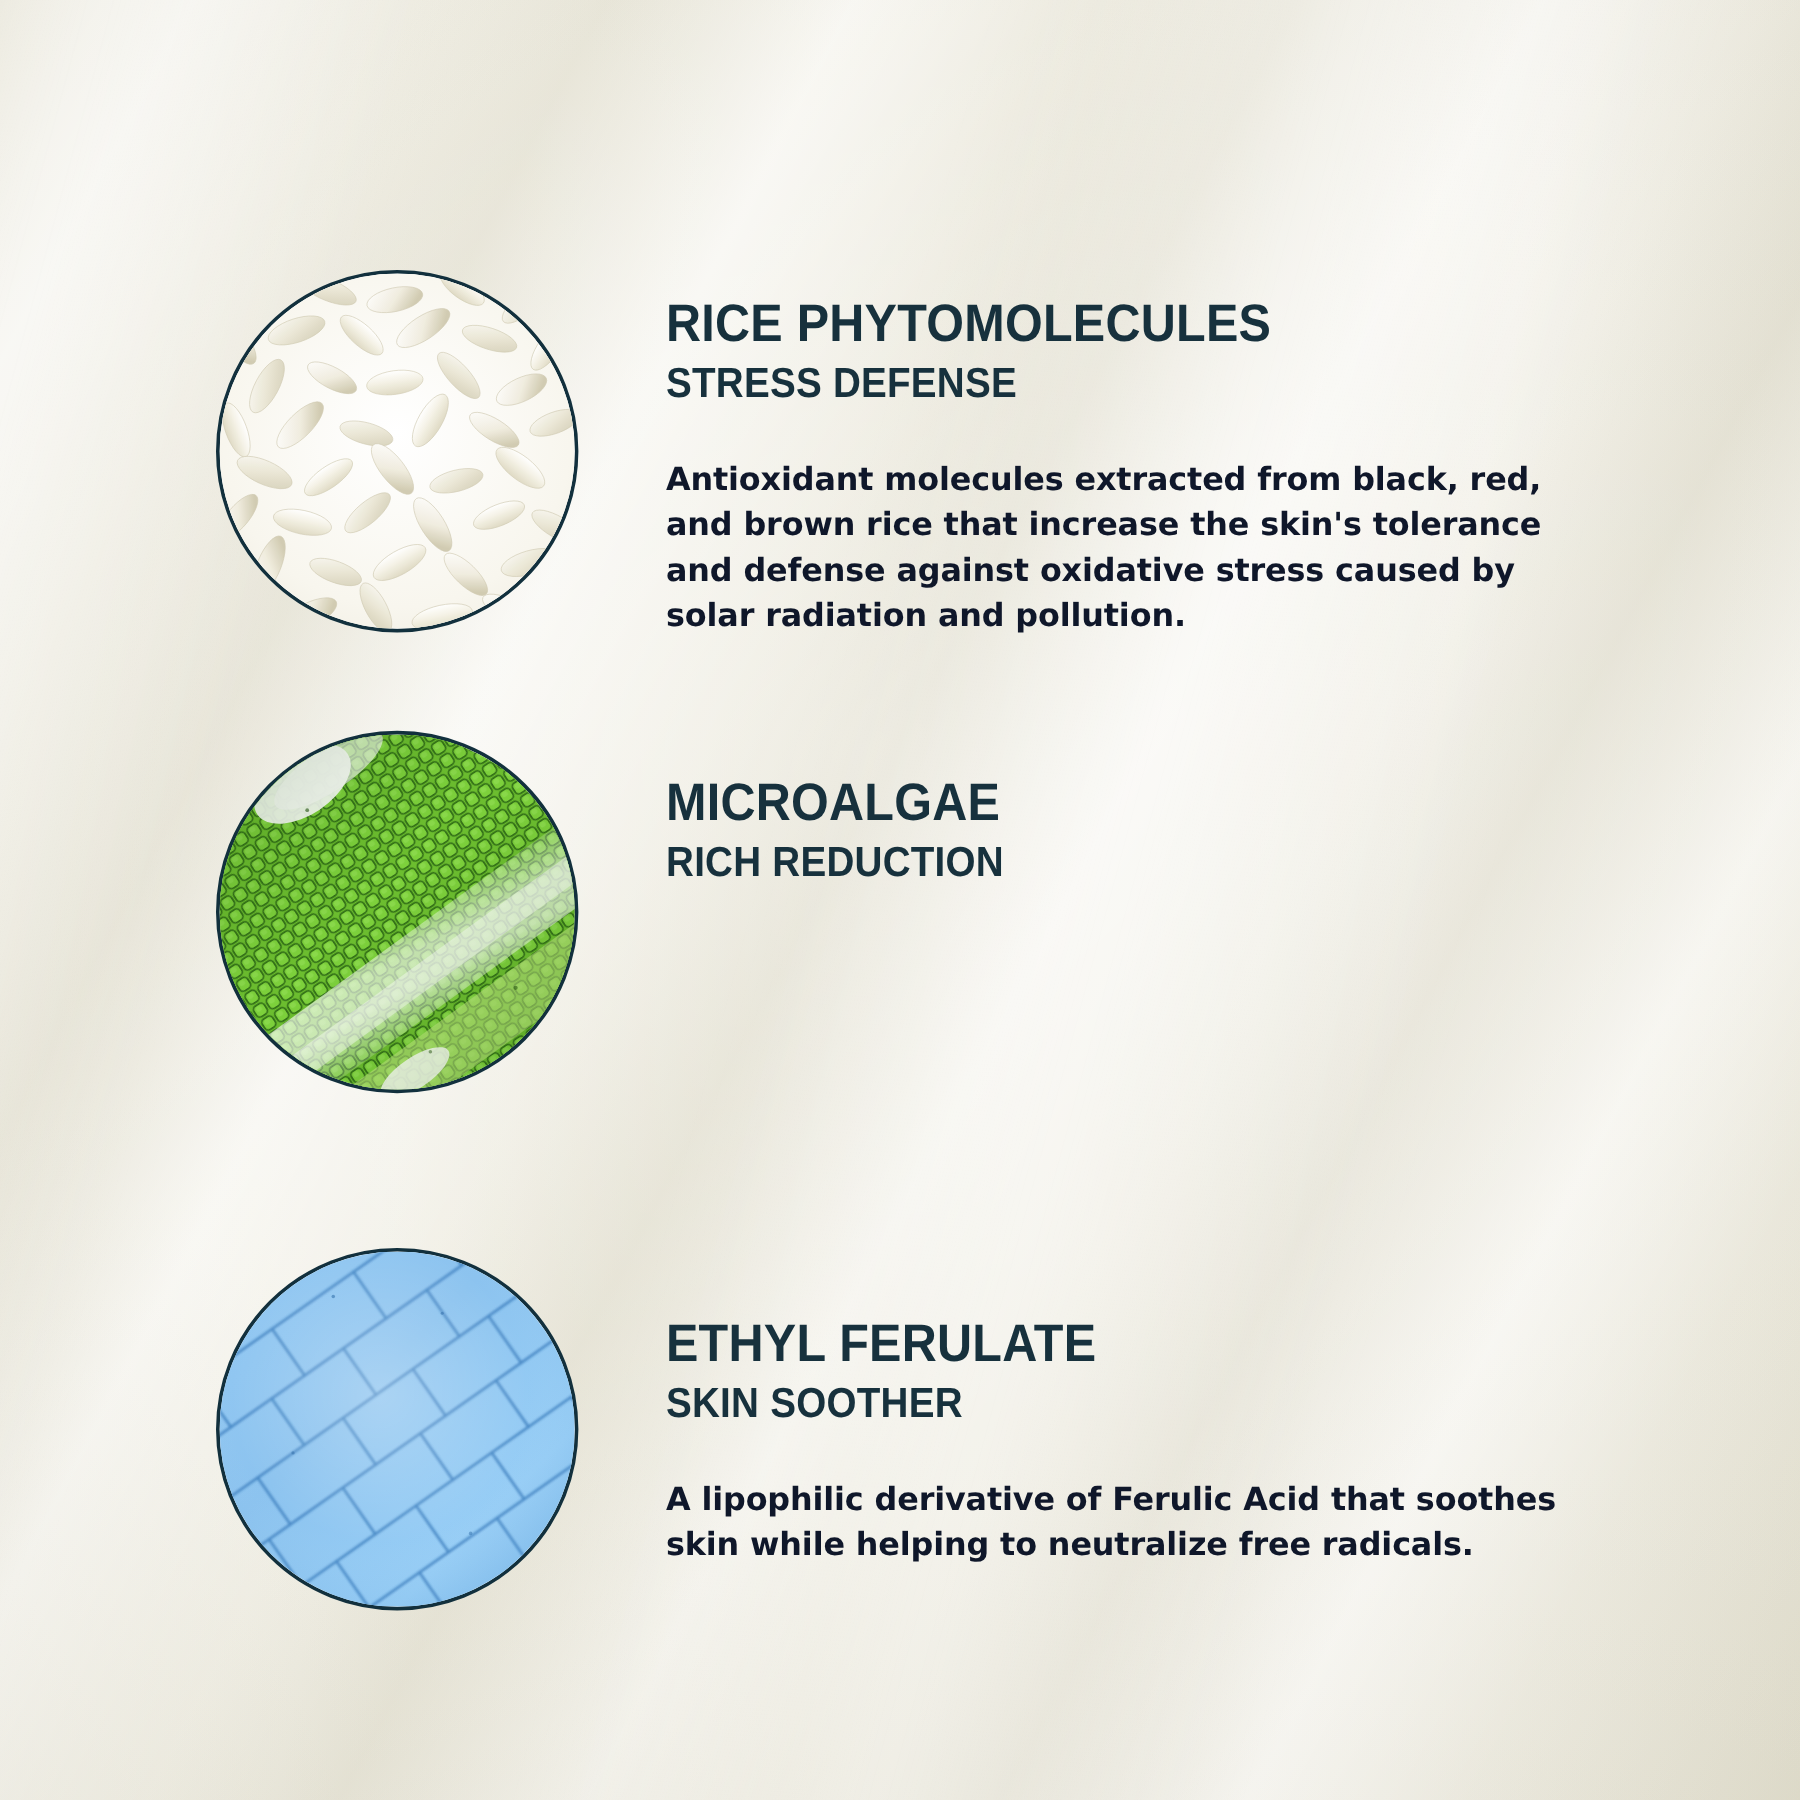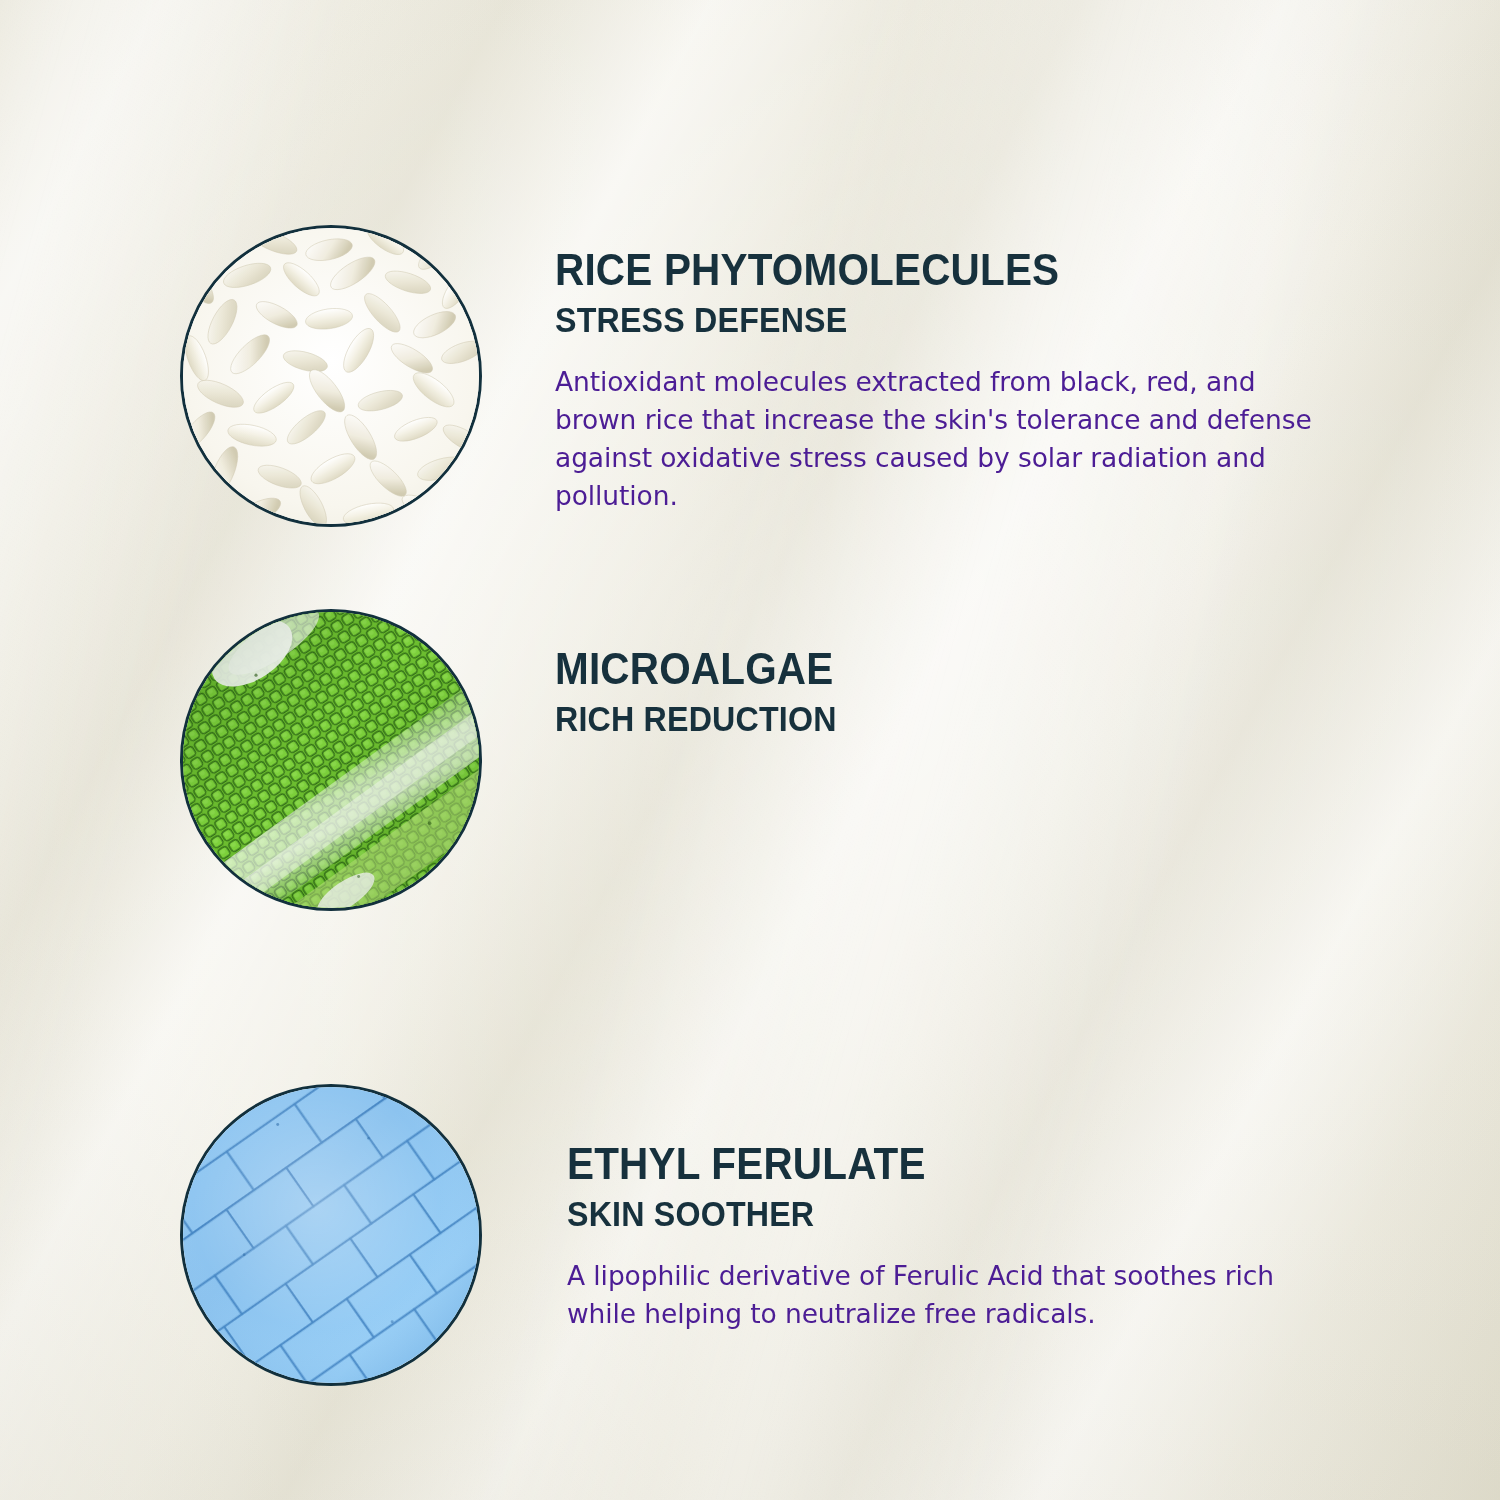--- a/index.html
+++ b/index.html
@@ -77,21 +77,21 @@
 
   .row {
     position: absolute;
     left: 0;
     width: 1500px;
     display: flex;
     align-items: flex-start;
   }
   .row-1 { top: 225px; }
   .row-2 { top: 609px; }
-  .row-3 { top: 1084px; gap: 12px; }
+  .row-3 { top: 1040px; }
 
   
   .media-wrap {
     position: relative;
     width: 302px;
     height: 302px;
     margin-left: 180px;
     flex: 0 0 302px;
   }
   .media {
@@ -129,25 +129,25 @@
     line-height: 42px;
     letter-spacing: 0.2px;
     color: #17313d;
     transform: scaleX(0.92);
     transform-origin: left center;
     white-space: nowrap;
     margin-top: 4px;
   }
   .desc {
     font-family: "DejaVu Sans", sans-serif;
-    font-weight: 400;
+    font-weight: 700;
     font-size: 26.5px;
     line-height: 38px;
-    color: #4c1d95;
-    margin-top: 22px;
+    color: #0f172a;
+    margin-top: 40px;
     max-width: 760px;
     letter-spacing: -0.1px;
   }
 
   
   .row-1 .copy { margin-top: 20px; }
   .row-2 .copy { margin-top: 35px; }
   .row-3 .copy { margin-top: 55px; }
 </style>
 </head>
@@ -391,18 +391,18 @@
             <circle cx="188" cy="52" r="1.3" fill="#2c6aa6" opacity="0.5"></circle>
             <circle cx="62" cy="170" r="1.4" fill="#2c6aa6" opacity="0.5"></circle>
             <circle cx="212" cy="238" r="1.5" fill="#2c6aa6" opacity="0.45"></circle>
           </svg>
         </div>
       </div>
 
       <div class="copy">
         <div class="title">ETHYL FERULATE</div>
         <div class="subtitle">SKIN SOOTHER</div>
-        <div class="desc">A lipophilic derivative of Ferulic Acid that soothes rich while helping to neutralize free radicals.</div>
+        <div class="desc">A lipophilic derivative of Ferulic Acid that soothes skin while helping to neutralize free radicals.</div>
       </div>
     </div>
 
   </div>
 </div>
 
 </body></html>

